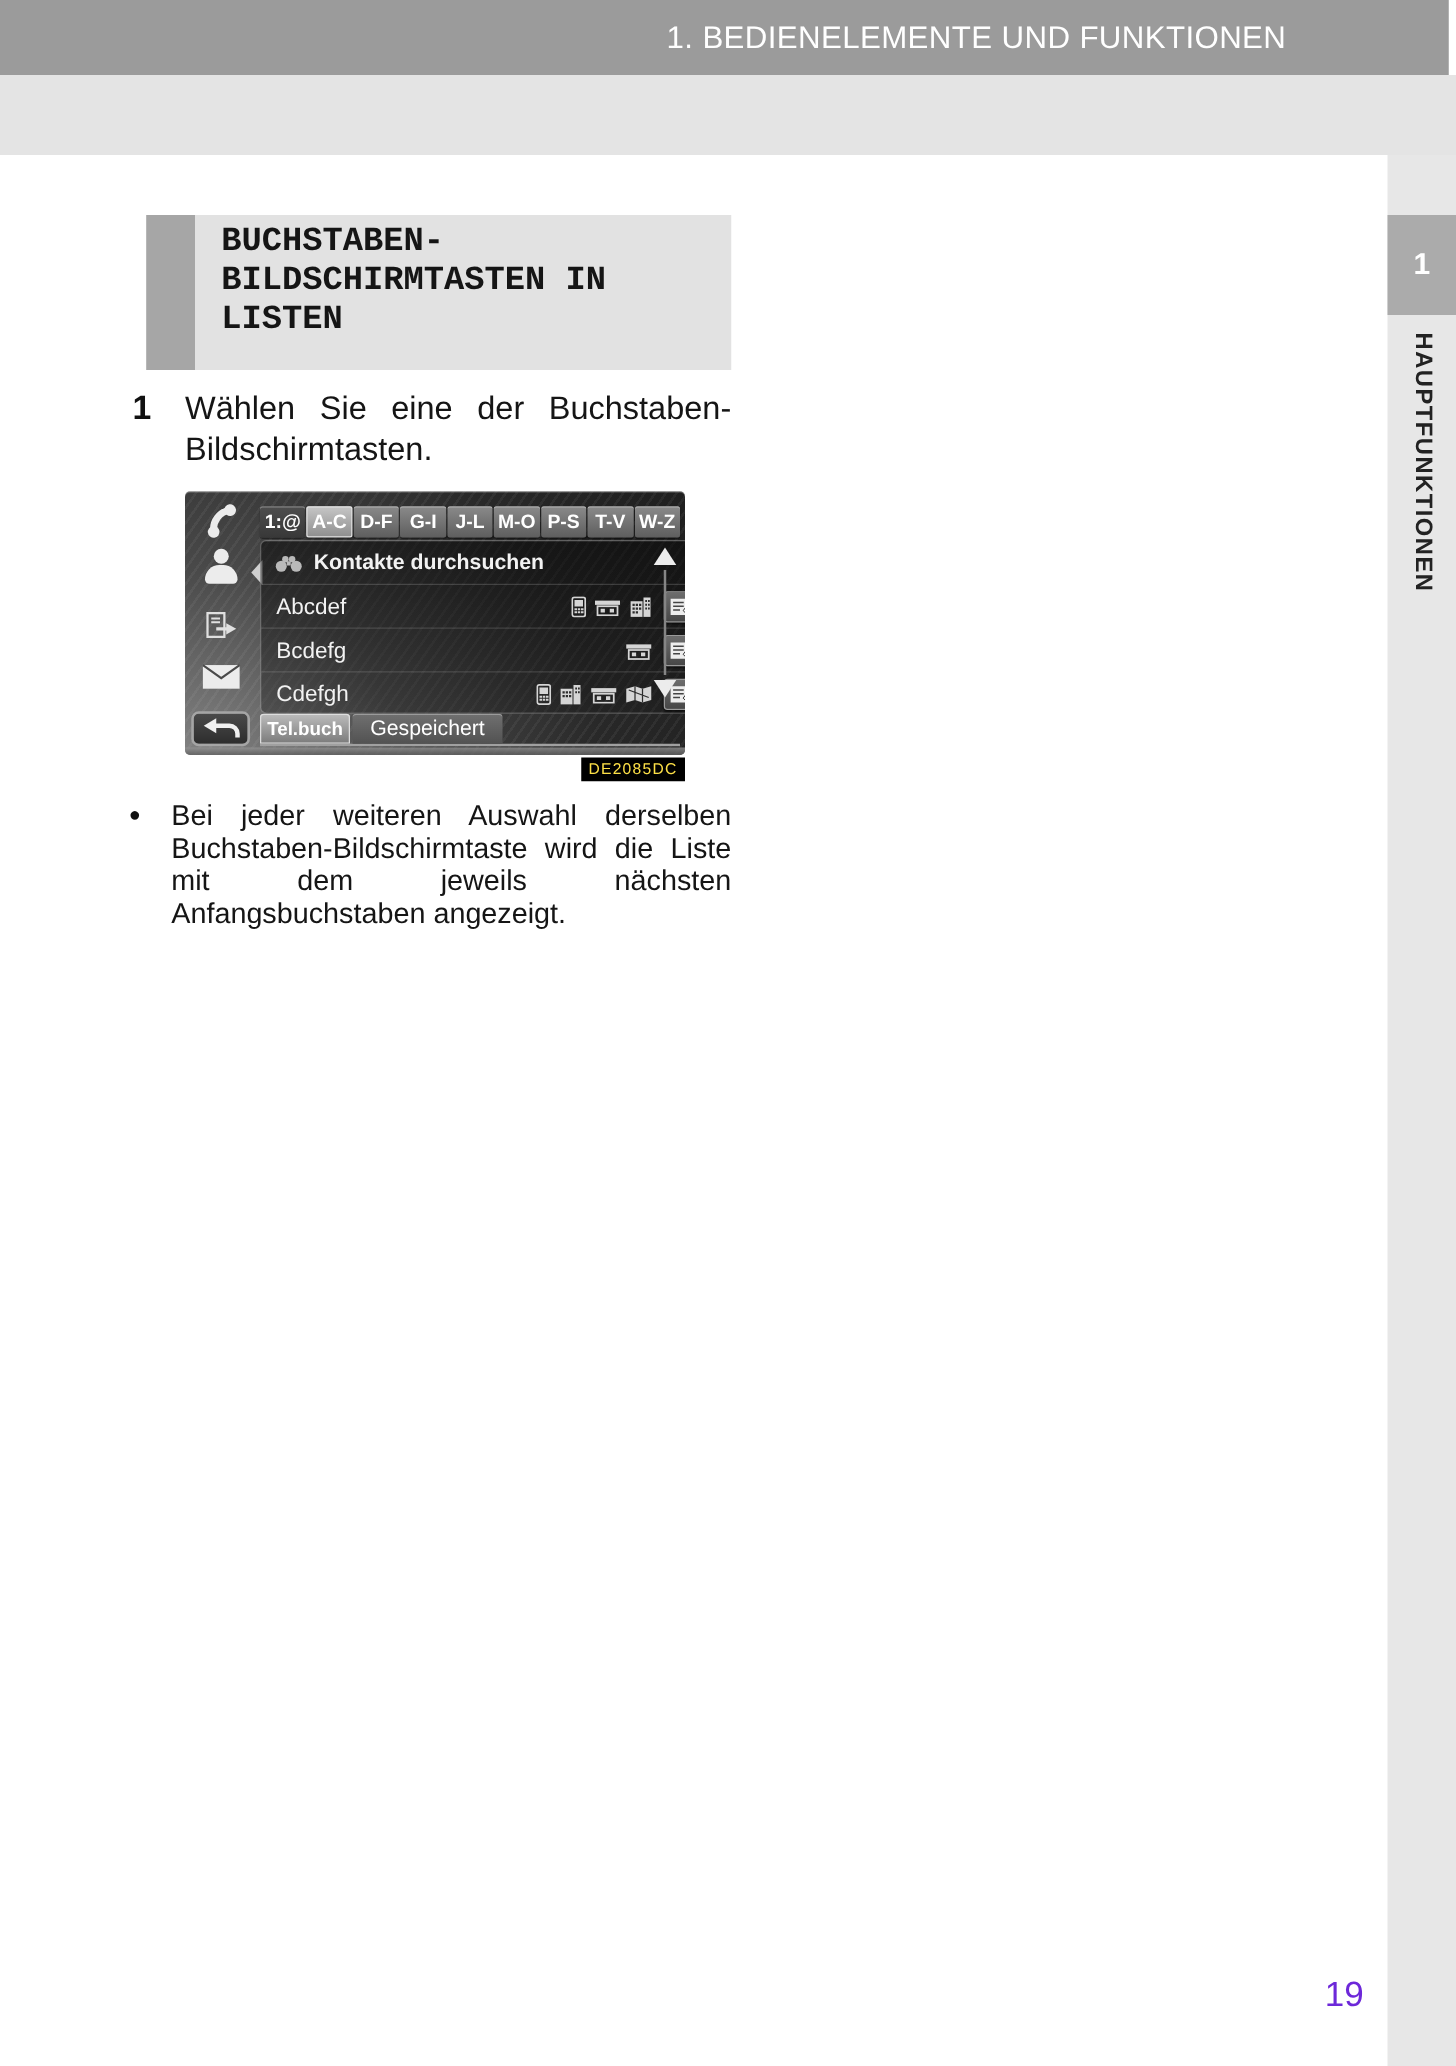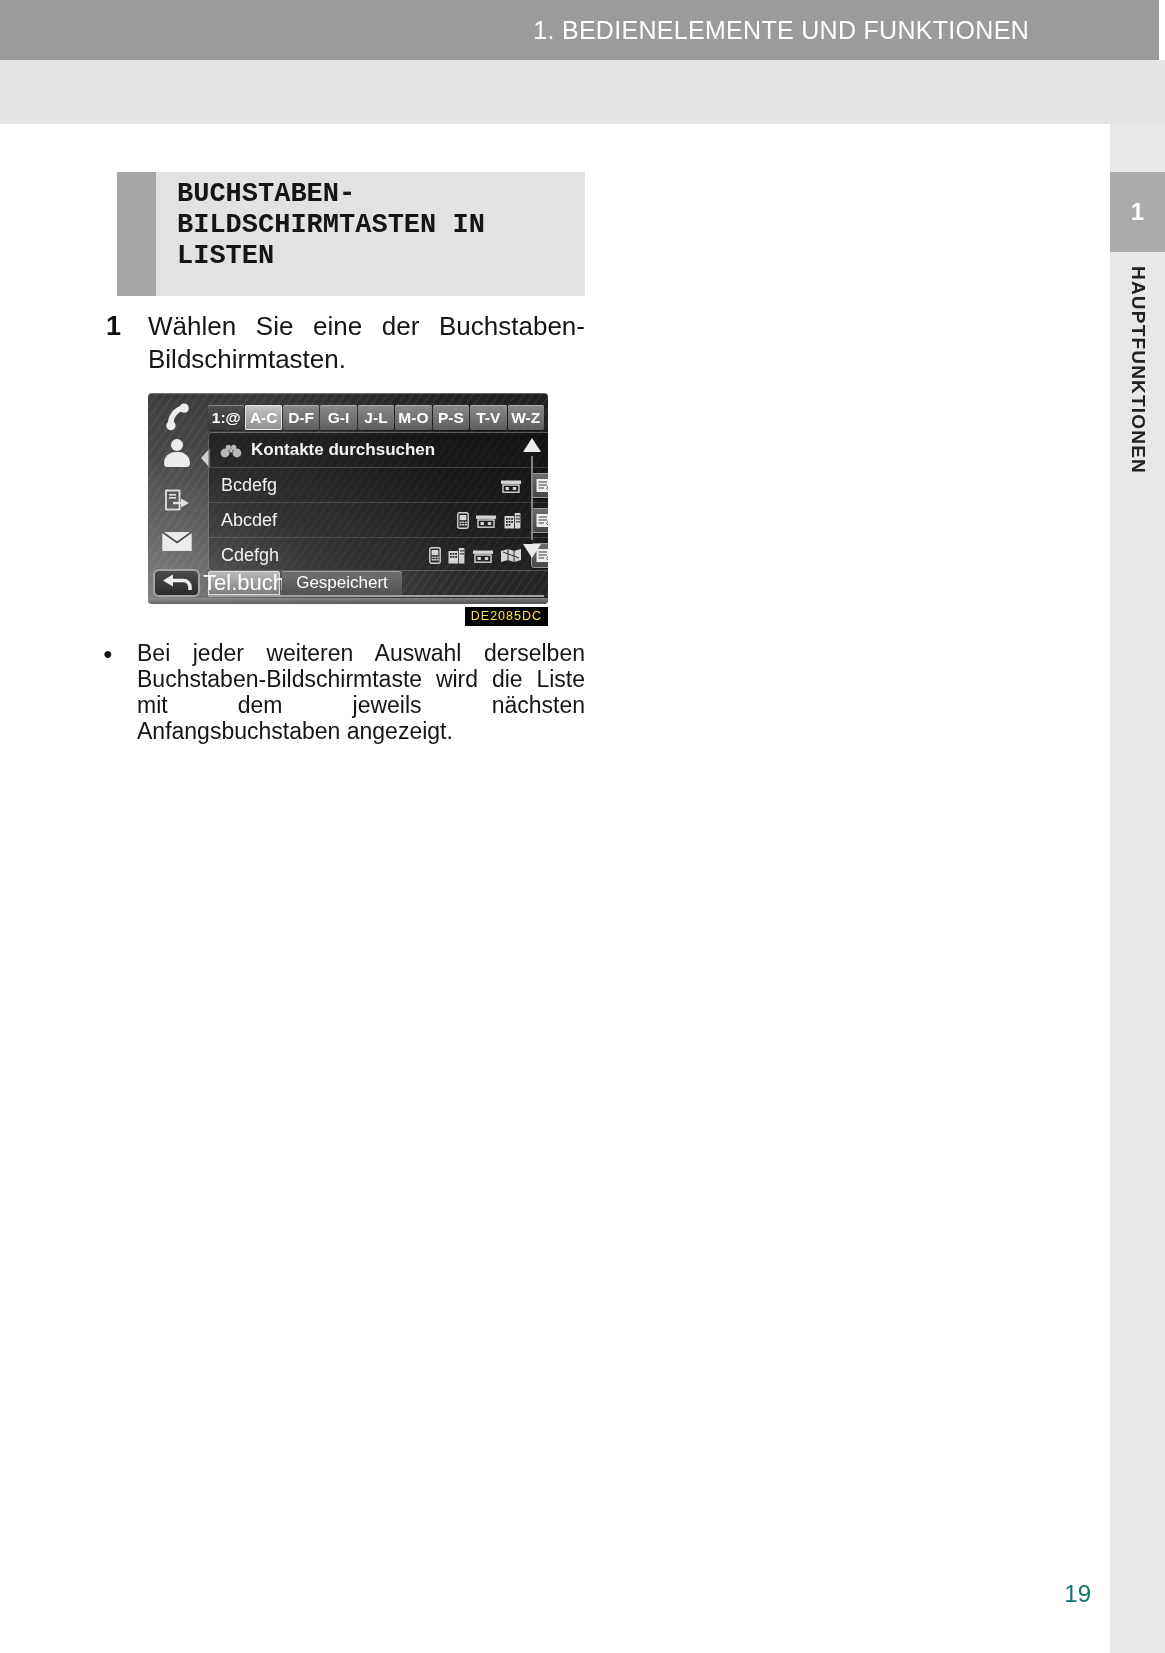--- a/index.html
+++ b/index.html
@@ -84,37 +84,37 @@
 
   .tri-up{position:absolute;right:7px;top:45px;width:0;height:0;
           border-left:9px solid transparent;border-right:9px solid transparent;border-bottom:14px solid #ececec;}
   .scroll-track{position:absolute;right:15px;top:63px;width:2px;height:84px;background:#858585;}
   .tri-down{position:absolute;right:7px;top:151px;width:0;height:0;
             border-left:9px solid transparent;border-right:9px solid transparent;border-top:14px solid #ececec;}
 
   .bottom-tabs{position:absolute;left:60px;top:178px;width:336px;height:26px;display:flex;
                border-bottom:2px solid #a0a0a0;box-sizing:border-box;}
   .btab{display:flex;align-items:center;justify-content:center;color:#fff;border-radius:3px 3px 0 0;}
-  .btab--active{width:72px;font-weight:normal;font-size:22px;
+  .btab--active{width:72px;font-weight:bold;font-size:15px;
                 background:linear-gradient(#bdbdbd,#7a7a7a);box-shadow:inset 0 0 0 1px #ddd;}
   .btab--idle{width:120px;margin-left:2px;font-size:17px;
               background:linear-gradient(#707070,#525252);box-shadow:inset 0 1px 0 rgba(255,255,255,.3);}
   .bottom-strip{position:absolute;left:0;right:0;bottom:0;height:6px;
                 background:linear-gradient(#939393,#5c5c5c);opacity:.8;}
 
   .figure-code-row{text-align:right;margin-top:2px;}
   .figure-code{display:inline-block;background:#000;color:#fde047;font-size:12.5px;letter-spacing:1px;
                padding:2px 6px 3px 6px;}
 
   
   .bullet-row{display:flex;margin-top:14px;margin-left:-14px;}
   .bullet-marker{width:34px;flex:none;font-size:16px;line-height:26px;padding-top:1px;color:#111;}
   .bullet-text{flex:1;font-size:23px;line-height:26px;text-align:justify;color:#151515;}
 
-  .page-num{position:absolute;right:74px;top:1580px;font-size:24px;color:#0f766e;}
+  .page-num{position:absolute;right:74px;top:1580px;font-size:28px;color:#6d28d9;}
 </style>
 </head>
 <body>
 
 <div class="page">
 
   <div class="topbar">
     <span class="topbar-title">1. BEDIENELEMENTE UND FUNKTIONEN</span>
   </div>
   <div class="topband"></div>
@@ -193,43 +193,20 @@
         <div class="panel">
           <div class="search-row">
             <svg width="24" height="15" viewBox="0 0 24 15">
               <circle cx="6" cy="10" r="4.4" fill="#b9b9b9"></circle>
                 <circle cx="18" cy="10" r="4.4" fill="#b9b9b9"></circle>
               <circle cx="9.3" cy="4.4" r="2.6" fill="#b9b9b9"></circle>
                 <circle cx="14.7" cy="4.4" r="2.6" fill="#b9b9b9"></circle>
               <rect x="10.4" y="6" width="3.2" height="3.4" fill="#b9b9b9"></rect>
             </svg>
             <span class="search-label">Kontakte durchsuchen</span>
-          </div>
-
-          <div class="c-row">
-            <span class="c-label">Bcdefg</span>
-            <span class="c-icons">
-              <svg width="22" height="16" viewBox="0 0 22 16">
-                <rect x="1" y="3.5" width="20" height="3.4" fill="#d5d5d5"></rect>
-                <rect x="3" y="8" width="16" height="7.2" fill="none" stroke="#d5d5d5" stroke-width="1.4"></rect>
-                <rect x="5.5" y="10" width="3.4" height="3" fill="#d5d5d5"></rect>
-                  <rect x="12.8" y="10" width="3.4" height="3" fill="#d5d5d5"></rect>
-              </svg>
-            </span>
-            <span class="edit-btn">
-              <svg width="20" height="15" viewBox="0 0 20 15">
-                <rect x="0.5" y="1" width="13" height="13" fill="#ededed"></rect>
-                <g stroke="#444" stroke-width="1.2">
-                    <line x1="2.5" y1="4" x2="11" y2="4"></line>
-                    <line x1="2.5" y1="7" x2="11" y2="7"></line>
-                    <line x1="2.5" y1="10" x2="8" y2="10"></line>
-                  </g>
-                <polygon points="10.5,10.5 17.5,1.5 19.5,3.2 12.5,12.4" fill="#f5f5f5" stroke="#333" stroke-width="0.8"></polygon>
-              </svg>
-            </span>
           </div>
 
           <div class="c-row">
             <span class="c-label">Abcdef</span>
             <span class="c-icons">
               <svg width="12" height="17" viewBox="0 0 12 17">
                 <rect x="0.8" y="0.8" width="10.4" height="15.4" rx="1.6" fill="none" stroke="#d5d5d5" stroke-width="1.4"></rect>
                 <rect x="2.6" y="3" width="6.8" height="5.2" fill="#d5d5d5"></rect>
                 <rect x="2.6" y="9.6" width="2" height="1.6" fill="#d5d5d5"></rect>
                   <rect x="5.2" y="9.6" width="2" height="1.6" fill="#d5d5d5"></rect>
@@ -274,20 +251,43 @@
                     <line x1="2.5" y1="4" x2="11" y2="4"></line>
                     <line x1="2.5" y1="7" x2="11" y2="7"></line>
                     <line x1="2.5" y1="10" x2="8" y2="10"></line>
                   </g>
                 <polygon points="10.5,10.5 17.5,1.5 19.5,3.2 12.5,12.4" fill="#f5f5f5" stroke="#333" stroke-width="0.8"></polygon>
               </svg>
             </span>
           </div>
 
           <div class="c-row">
+            <span class="c-label">Bcdefg</span>
+            <span class="c-icons">
+              <svg width="22" height="16" viewBox="0 0 22 16">
+                <rect x="1" y="3.5" width="20" height="3.4" fill="#d5d5d5"></rect>
+                <rect x="3" y="8" width="16" height="7.2" fill="none" stroke="#d5d5d5" stroke-width="1.4"></rect>
+                <rect x="5.5" y="10" width="3.4" height="3" fill="#d5d5d5"></rect>
+                  <rect x="12.8" y="10" width="3.4" height="3" fill="#d5d5d5"></rect>
+              </svg>
+            </span>
+            <span class="edit-btn">
+              <svg width="20" height="15" viewBox="0 0 20 15">
+                <rect x="0.5" y="1" width="13" height="13" fill="#ededed"></rect>
+                <g stroke="#444" stroke-width="1.2">
+                    <line x1="2.5" y1="4" x2="11" y2="4"></line>
+                    <line x1="2.5" y1="7" x2="11" y2="7"></line>
+                    <line x1="2.5" y1="10" x2="8" y2="10"></line>
+                  </g>
+                <polygon points="10.5,10.5 17.5,1.5 19.5,3.2 12.5,12.4" fill="#f5f5f5" stroke="#333" stroke-width="0.8"></polygon>
+              </svg>
+            </span>
+          </div>
+
+          <div class="c-row">
             <span class="c-label">Cdefgh</span>
             <span class="c-icons">
               <svg width="12" height="17" viewBox="0 0 12 17">
                 <rect x="0.8" y="0.8" width="10.4" height="15.4" rx="1.6" fill="none" stroke="#d5d5d5" stroke-width="1.4"></rect>
                 <rect x="2.6" y="3" width="6.8" height="5.2" fill="#d5d5d5"></rect>
                 <rect x="2.6" y="9.6" width="2" height="1.6" fill="#d5d5d5"></rect>
                   <rect x="5.2" y="9.6" width="2" height="1.6" fill="#d5d5d5"></rect>
                   <rect x="7.8" y="9.6" width="2" height="1.6" fill="#d5d5d5"></rect>
                 <rect x="2.6" y="12" width="2" height="1.6" fill="#d5d5d5"></rect>
                   <rect x="5.2" y="12" width="2" height="1.6" fill="#d5d5d5"></rect>

